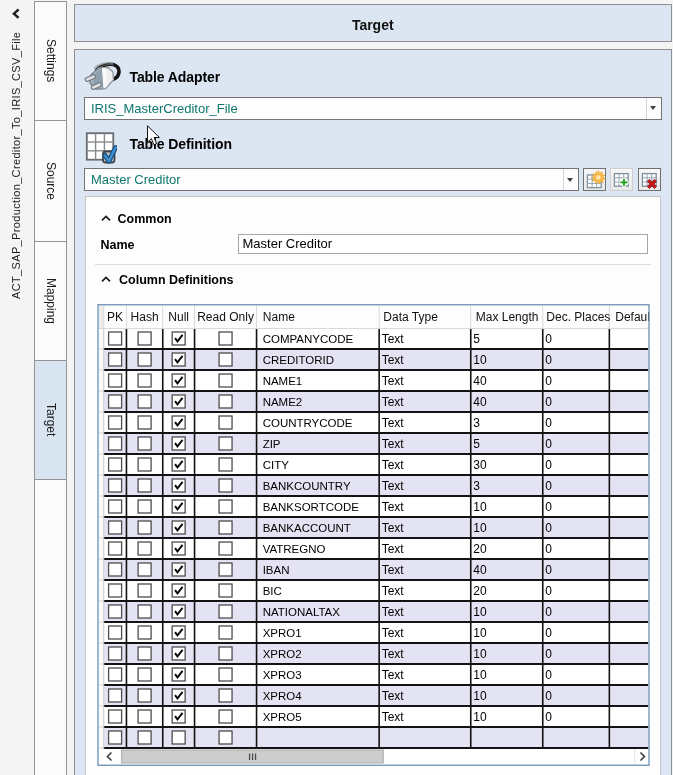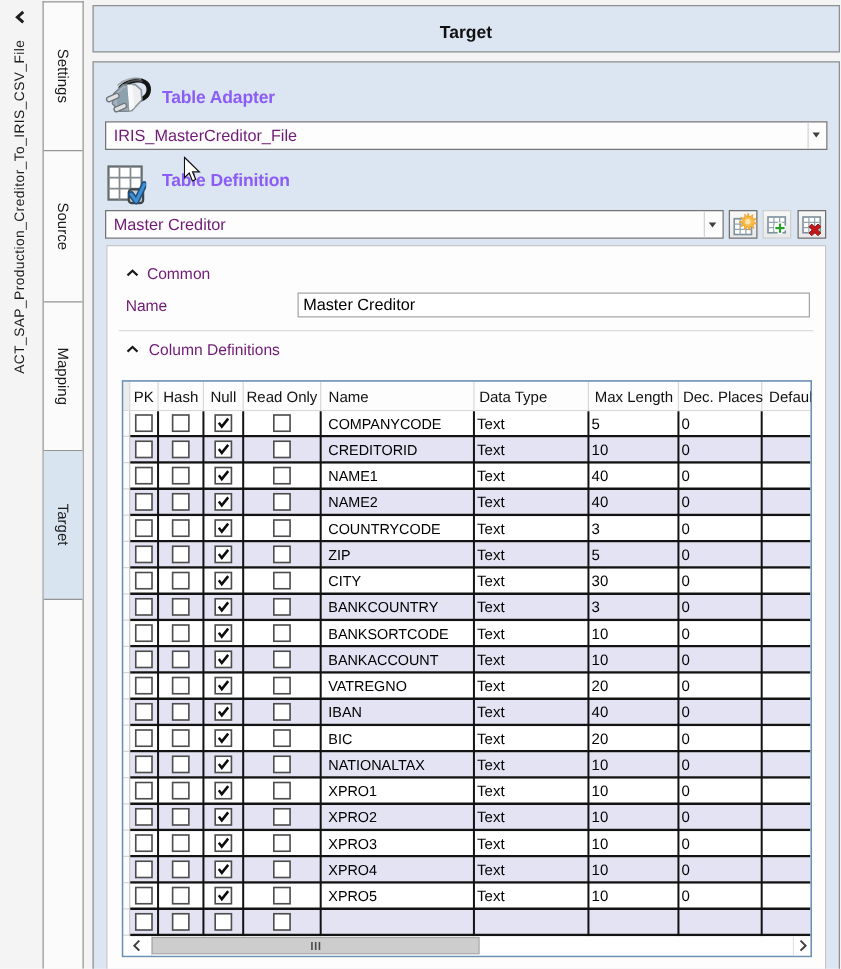--- a/index.html
+++ b/index.html
@@ -3,27 +3,27 @@
 <style>
 * { margin:0; padding:0; box-sizing:border-box; }
 html,body { width:673px; height:775px; overflow:hidden; }
 body { position:relative; background:#f4f4f4; font-family:"Liberation Sans",sans-serif; color:#000; }
 .vtext { position:absolute; left:9.5px; top:298.5px; transform:rotate(-90deg); transform-origin:left top; font-size:11px; color:#1c1c1c; white-space:nowrap; letter-spacing:0.35px; }
 .tabstrip { position:absolute; left:34px; top:1px; width:33px; height:774px; background:#fbfbfb; border-left:1px solid #949494; border-right:1px solid #949494; border-top:1px solid #949494; }
 .tab { position:absolute; left:0; width:31px; border-bottom:1px solid #949494; display:flex; align-items:center; justify-content:center; }
 .tab span { writing-mode:vertical-rl; font-size:12px; color:#1a1a1a; }
 .headerbar { position:absolute; left:73.5px; top:4px; width:598.5px; height:38px; background:#dce6f3; border:1px solid #8f8f8f; text-align:center; line-height:41px; font-weight:bold; font-size:14px; color:#111; }
 .panel { position:absolute; left:73.5px; top:48.5px; width:598.5px; height:730px; background:#dce6f3; border:1px solid #8f8f8f; }
-.seclabel { position:absolute; font-weight:bold; font-size:14px; line-height:15px; color:#8b5cf6; letter-spacing:-0.1px; }
-.combo { position:absolute; height:23px; background:#fdfdfd; border:1px solid #747474; font-size:13px; line-height:22px; padding-left:6px; color:#701a75; }
+.seclabel { position:absolute; font-weight:bold; font-size:14px; line-height:15px; color:#000000; letter-spacing:-0.1px; }
+.combo { position:absolute; height:23px; background:#fdfdfd; border:1px solid #747474; font-size:13px; line-height:22px; padding-left:6px; color:#0f766e; }
 .combo .arr { position:absolute; right:0; top:0; width:15px; height:21px; border-left:1px solid #d4d4d4; }
 .combo .arr:after { content:""; position:absolute; left:3.5px; top:8.5px; border:3.8px solid transparent; border-top:4.4px solid #404040; border-bottom:none; }
 .sbtn { position:absolute; top:168px; width:23px; height:23px; background:linear-gradient(#f7f7f7,#e9e9e9); }
 .whitebox { position:absolute; left:84.5px; top:196px; width:576.5px; height:600px; background:#fdfdfd; border:1px solid #c6c6c6; }
-.lbl12 { position:absolute; font-size:12.5px; color:#701a75; }
+.lbl12 { position:absolute; font-size:12.5px; color:#000000;font-weight:bold; }
 .namebox { position:absolute; left:237.5px; top:234px; width:410.5px; height:19.5px; background:#fff; border:1px solid #a6a6a6; font-size:13px; line-height:18.5px; padding-left:4px; }
 .sep { position:absolute; left:95px; top:264px; width:555.5px; height:1px; background:#dcdcdc; }
 </style></head>
 <body>
 <svg width="12" height="12" viewBox="0 0 12 12" style="position:absolute;left:10px;top:8px">
     <path d="M 8.6,1.5 L 3.9,5.7 L 8.6,9.9" fill="none" stroke="#1f1f1f" stroke-width="2.4"></path>
   </svg>
 <div class="vtext">ACT_SAP_Production_Creditor_To_IRIS_CSV_File</div>
 <div class="tabstrip">
   <div class="tab" style="top:0;height:118.6px">

